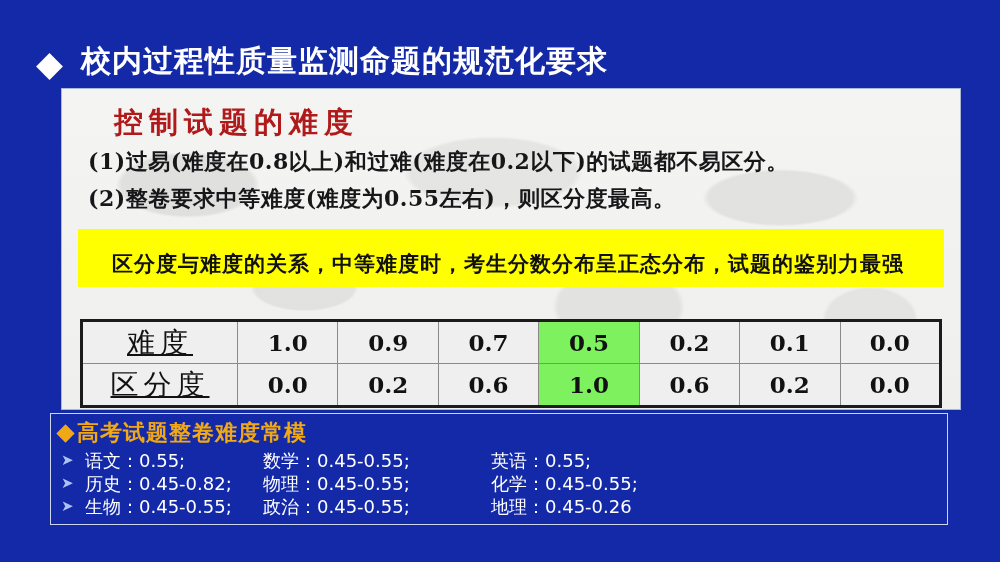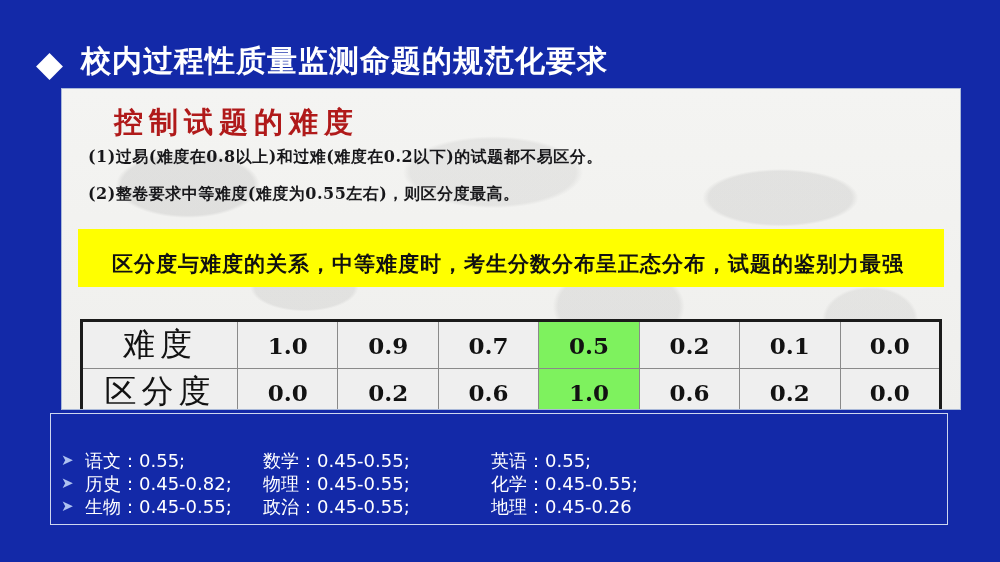--- a/index.html
+++ b/index.html
@@ -51,21 +51,21 @@
 
   .card-heading{
     position:absolute;left:52px;top:14px;
     color:#b01a1a;font-size:29px;font-weight:bold;
     letter-spacing:6px;
     font-family:"DejaVu Serif","Liberation Serif",serif;
     white-space:nowrap;
   }
   .card-line{
     position:absolute;left:26px;
-    color:#17171a;font-size:16px;font-weight:bold;
+    color:#17171a;font-size:22px;font-weight:bold;
     letter-spacing:.5px;white-space:nowrap;
     font-family:"DejaVu Serif","Liberation Serif",serif;
   }
   .card-line.l1{top:58px;}
   .card-line.l2{top:95px;}
 
   
   .yellow-box{
     position:absolute;left:16px;top:140px;width:866px;
     background:#ffff00;
@@ -87,21 +87,21 @@
     table-layout:fixed;
   }
   table.dtable td{
     border:1px solid #8a8a8a;
     text-align:center;
     height:39px;
     font-size:23px;font-weight:bold;color:#121212;
     font-family:"DejaVu Serif","Liberation Serif",serif;
   }
   table.dtable td.rowlabel{
-    width:152px;letter-spacing:5px;font-weight:normal;font-size:32px;
+    width:152px;letter-spacing:5px;font-weight:normal;font-size:28px;text-decoration:underline;
   }
   table.dtable td.hl{background:#7ef25e;}
 
   
   .blue-box{
     position:absolute;left:50px;top:413px;width:898px;height:112px;
     background:#1329A8;border:1px solid #cdd6ef;box-sizing:border-box;
   }
   .bb-heading{
     position:absolute;left:8px;top:4px;
@@ -173,20 +173,24 @@
             <td>0.0</td>
           </tr>
         </tbody>
       </table>
     </div>
 
   </div>
 </div>
 
 <div class="blue-box">
+  <div class="bb-heading">
+    <span class="bb-diamond"></span>
+    <span>高考试题整卷难度常模</span>
+  </div>
   <div class="bb-rows">
 
     <div class="bb-row">
       <span class="bb-arrow">➤</span>
       <span class="bb-cell bb-c1">语文：0.55;</span>
       <span class="bb-cell bb-c2">数学：0.45-0.55;</span>
       <span class="bb-cell bb-c3">英语：0.55;</span>
     </div>
 
     <div class="bb-row">

